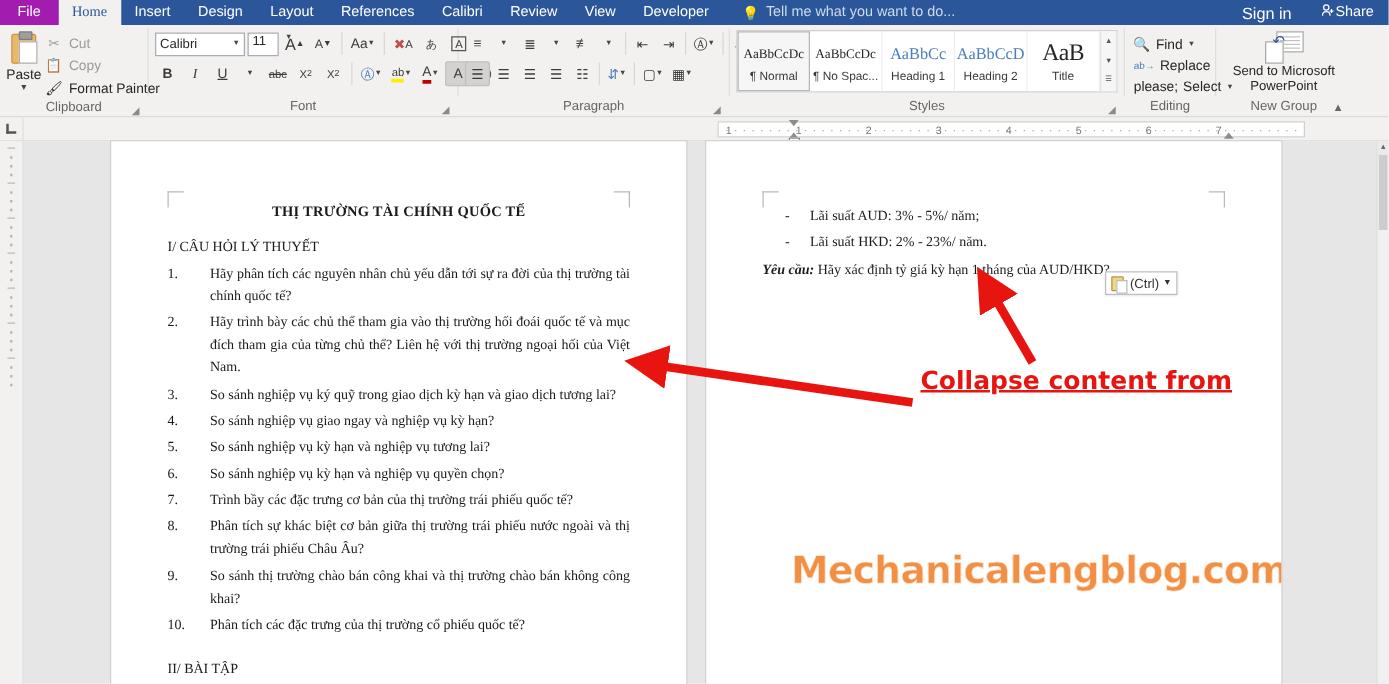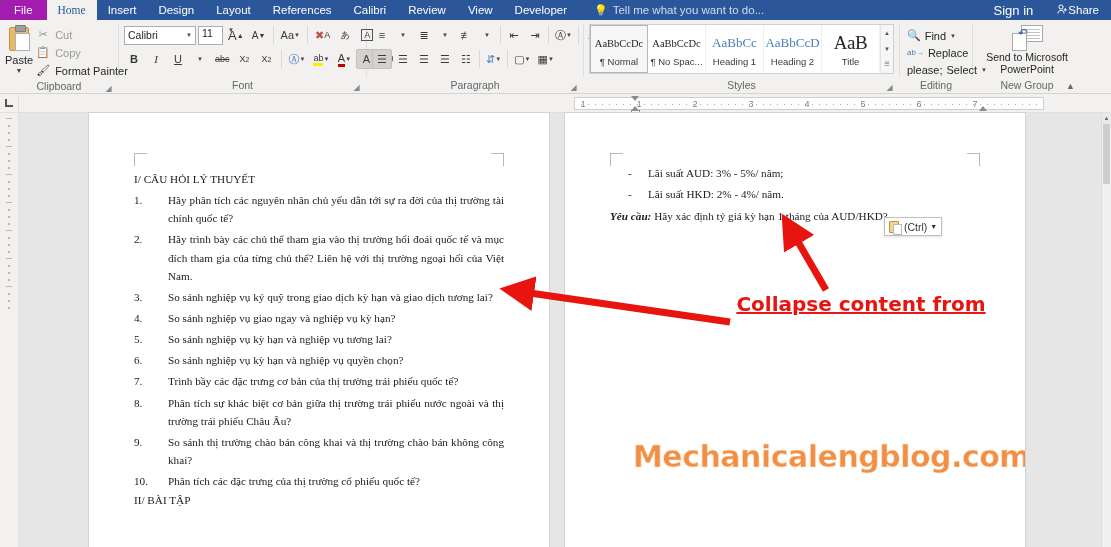--- a/index.html
+++ b/index.html
@@ -702,20 +702,21 @@
           <div class="vr-dot" style="top: 189px;"></div>
         </div>
     </div>
 
     <div class="pages">
 
       <div class="page p1">
         <div class="corner tl"></div>
         <div class="corner tr"></div>
         <div class="doc">
+          <div class="ctr big">THỊ TRƯỜNG TÀI CHÍNH QUỐC TẾ</div>
           <div class="sec">I/ CÂU HỎI LÝ THUYẾT</div>
 
           <div class="li">
               <div class="n">1.</div>
               <div class="t">Hãy phân tích các nguyên nhân chủ yếu dẫn tới sự ra đời của thị trường tài chính quốc tế?</div>
             </div>
           <div class="li">
               <div class="n">2.</div>
               <div class="t">Hãy trình bày các chủ thể tham gia vào thị trường hối đoái quốc tế và mục đích tham gia của từng chủ thể? Liên hệ với thị trường ngoại hối của Việt Nam.</div>
             </div>
@@ -745,36 +746,36 @@
             </div>
           <div class="li">
               <div class="n">9.</div>
               <div class="t">So sánh thị trường chào bán công khai và thị trường chào bán không công khai?</div>
             </div>
           <div class="li">
               <div class="n">10.</div>
               <div class="t">Phân tích các đặc trưng của thị trường cổ phiếu quốc tế?</div>
             </div>
 
-          <div style="margin-top:1px">II/ BÀI TẬP</div>
+          <div style="margin-top:17px">II/ BÀI TẬP</div>
 
         </div>
       </div>
 
       <div class="page p2">
         <div class="corner tl"></div>
         <div class="corner tr"></div>
         <div class="doc2">
           <div class="dash">
             <div class="n">-</div>
             <div>Lãi suất AUD: 3% - 5%/ năm;</div>
           </div>
           <div class="dash">
             <div class="n">-</div>
-            <div>Lãi suất HKD: 2% - 4%/ năm.</div>
+            <div>Lãi suất HKD: 2% - 23%/ năm.</div>
           </div>
           <div style="margin-top:4px">
             <span class="ital">Yêu cầu:</span><span> Hãy xác định tỷ giá kỳ hạn 1 tháng của AUD/HKD?</span>
           </div>
         </div>
 
         <div class="pasteopt">
           <span class="po-ico">
               <i></i>
             </span>

